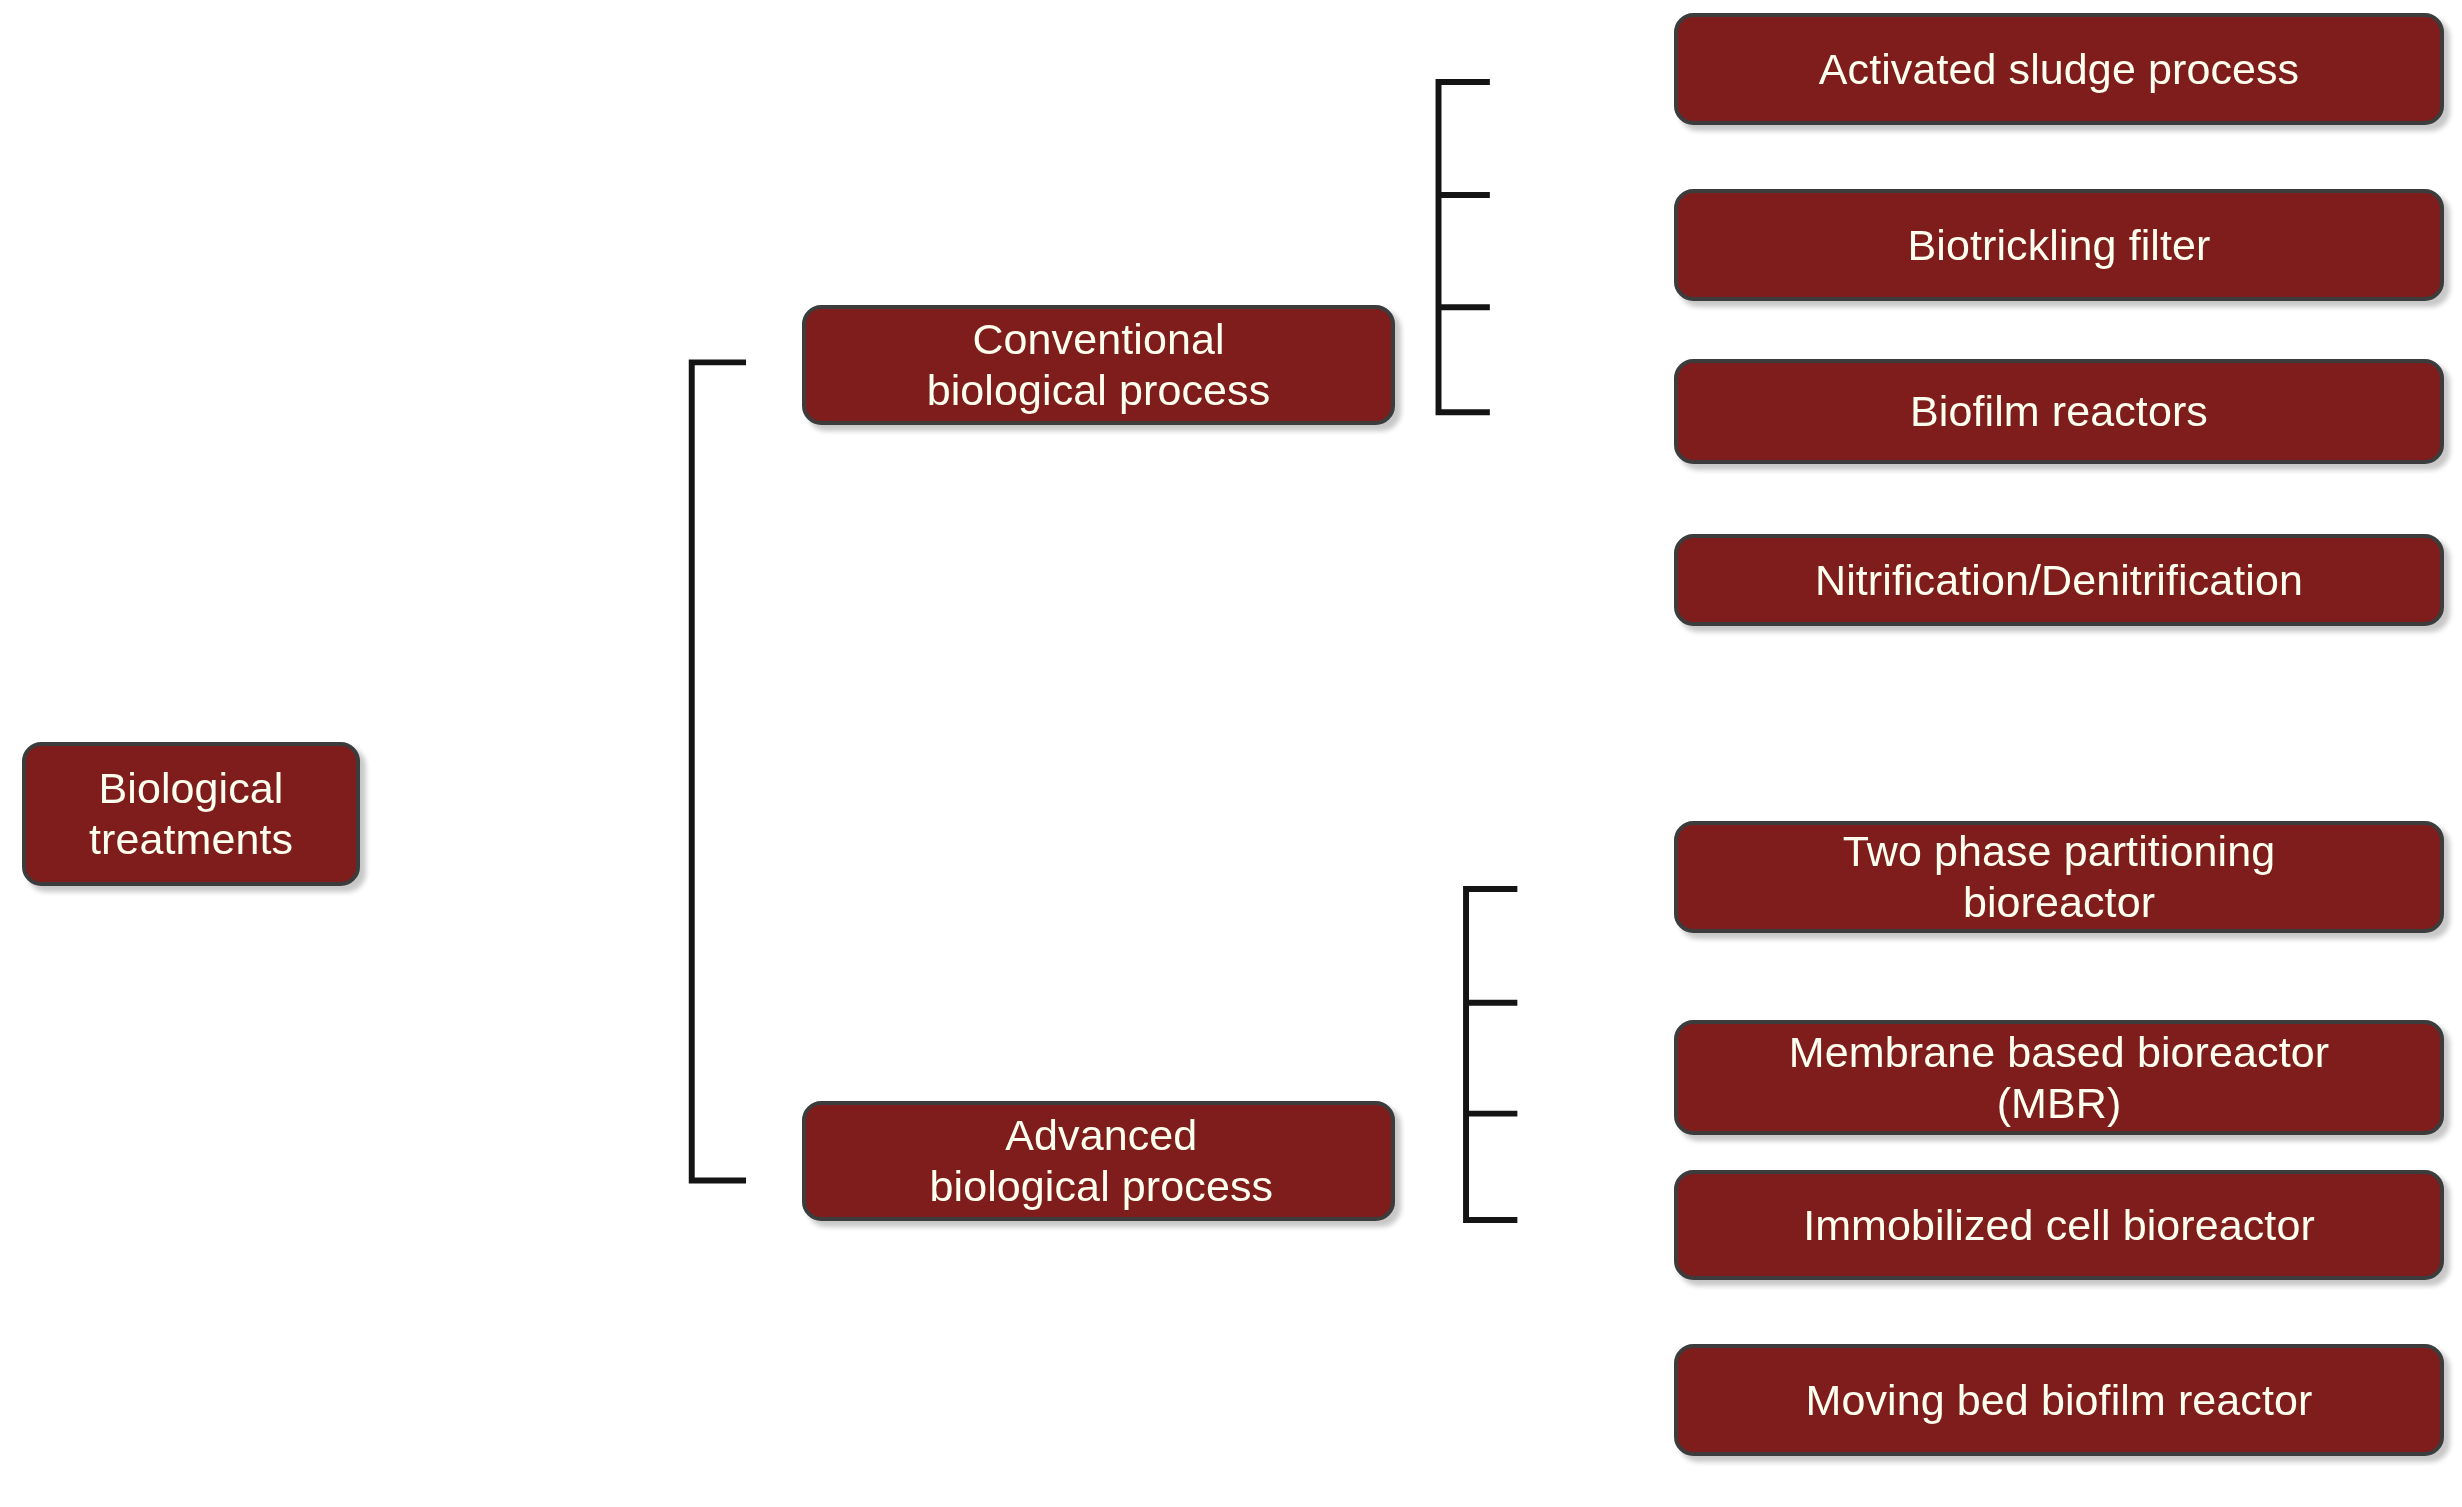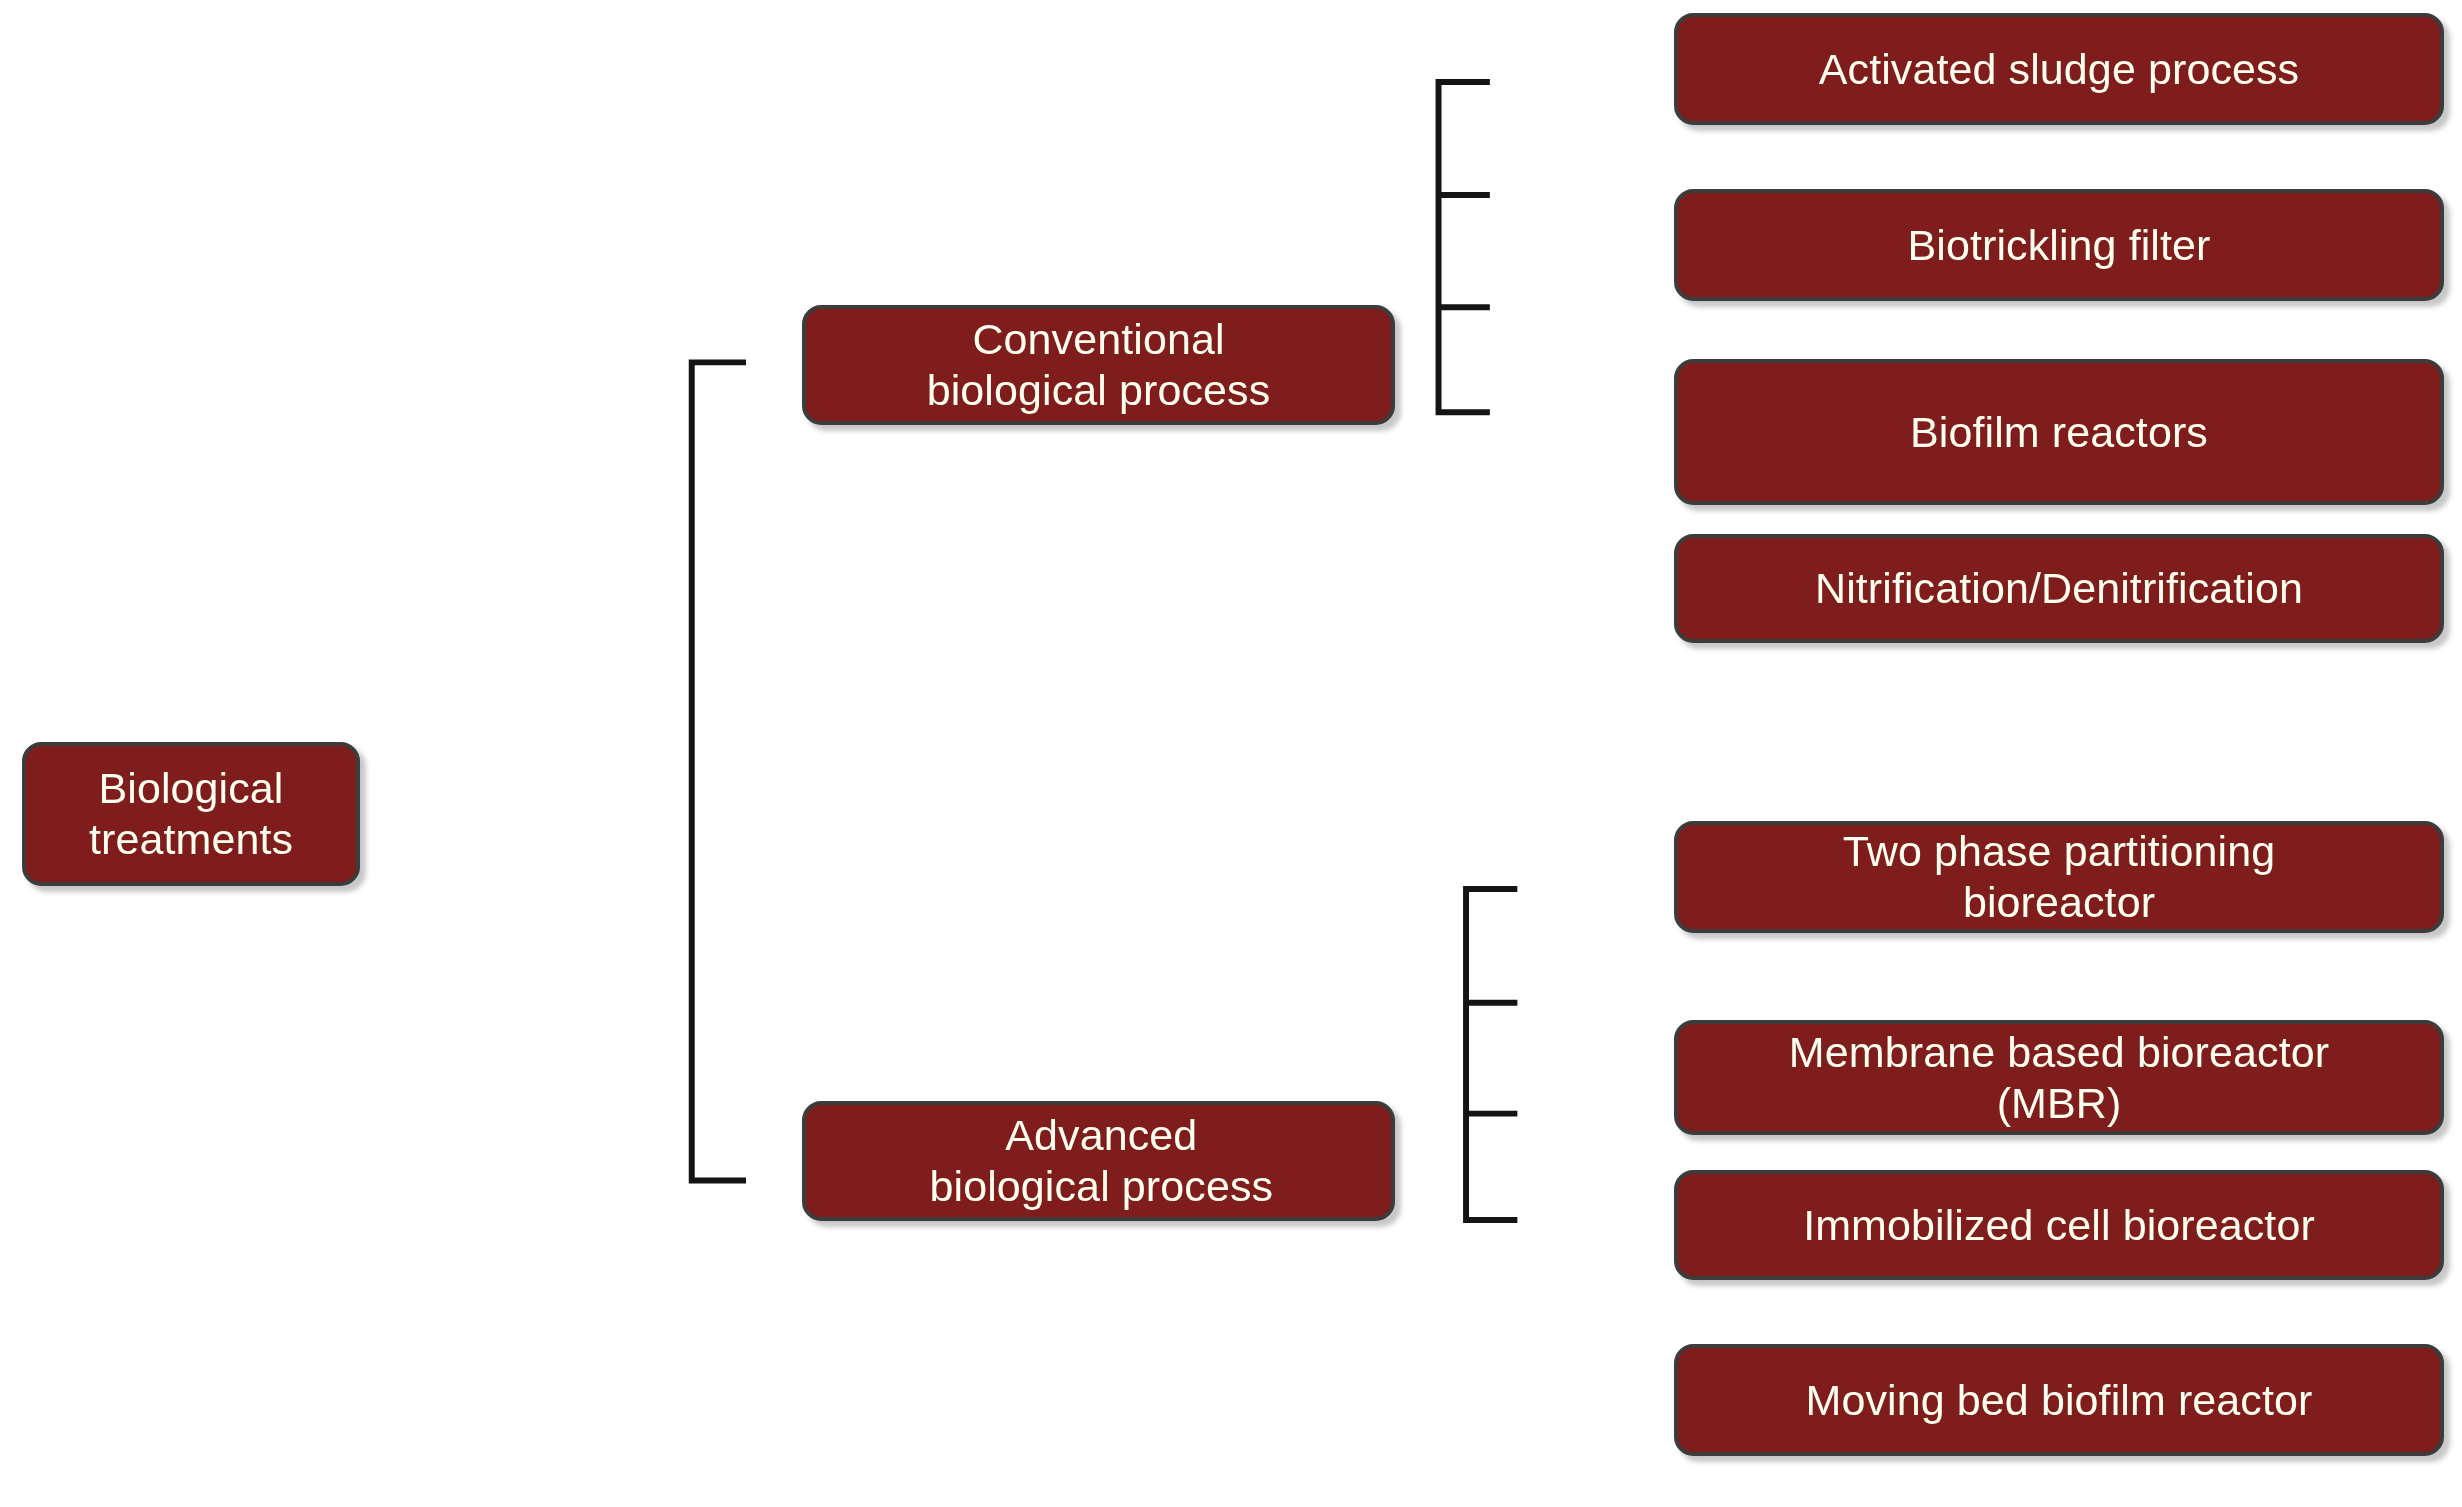--- a/index.html
+++ b/index.html
@@ -36,22 +36,22 @@
     white-space: pre-line;
   }
   .node-root     { left: 22px;   top: 742px;  width: 338px;  height: 144px; font-size: 43px; }
   .node-mid      { left: 802px; width: 593px; height: 120px; font-size: 43px; }
   .node-mid-1    { top: 305px; }
   .node-mid-2    { top: 1101px; padding-left: 19px; }
   .node-leaf     { left: 1674px; width: 770px; font-size: 43px; }
 
   .leaf-1 { top: 13.4px;   height: 112px; }
   .leaf-2 { top: 189px;  height: 112px; }
-  .leaf-3 { top: 359px;  height: 146px; text-align: right; }
-  .leaf-4 { top: 534px;  height: 109px; }
+  .leaf-3 { top: 359px;  height: 105px; text-align: right; }
+  .leaf-4 { top: 534px;  height: 92px; }
   .leaf-5 { top: 821px; height: 112px; }
   .leaf-6 { top: 1020px; height: 115px; }
   .leaf-7 { top: 1170px; height: 110px; }
   .leaf-8 { top: 1344px; height: 112px; }
 
   .bracket {
     position: absolute;
     overflow: visible;
   }
   .bracket path {

